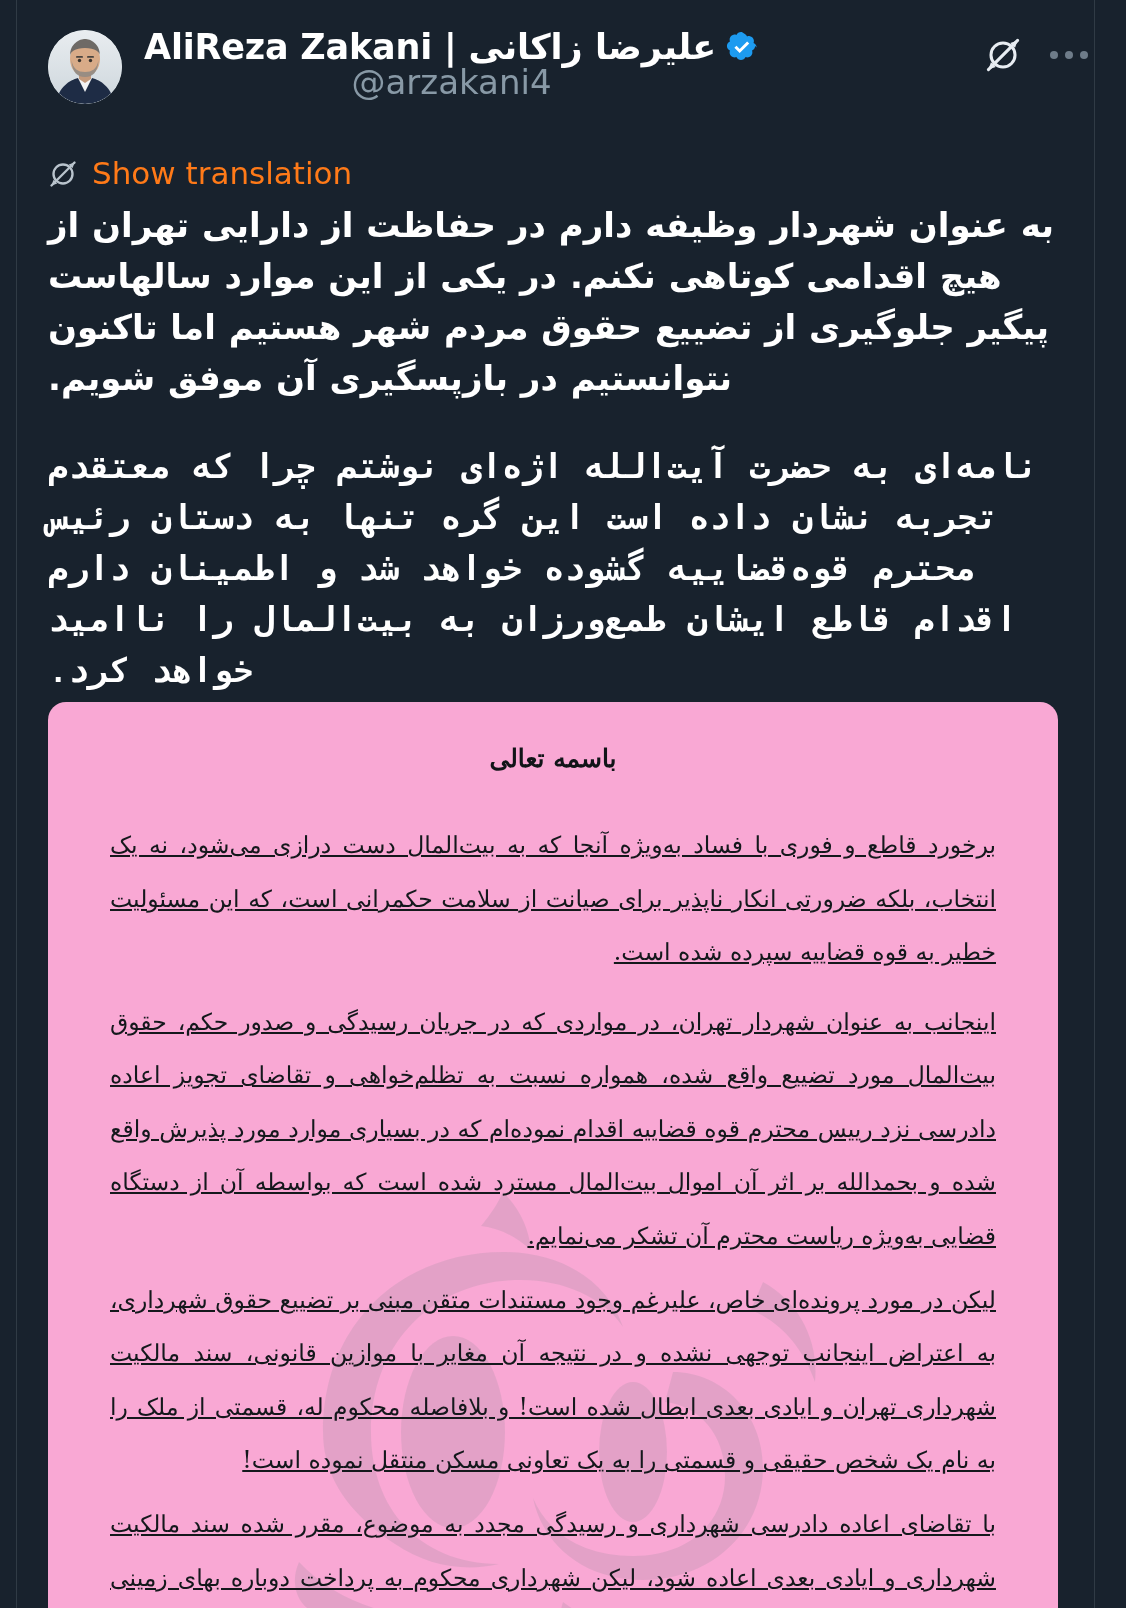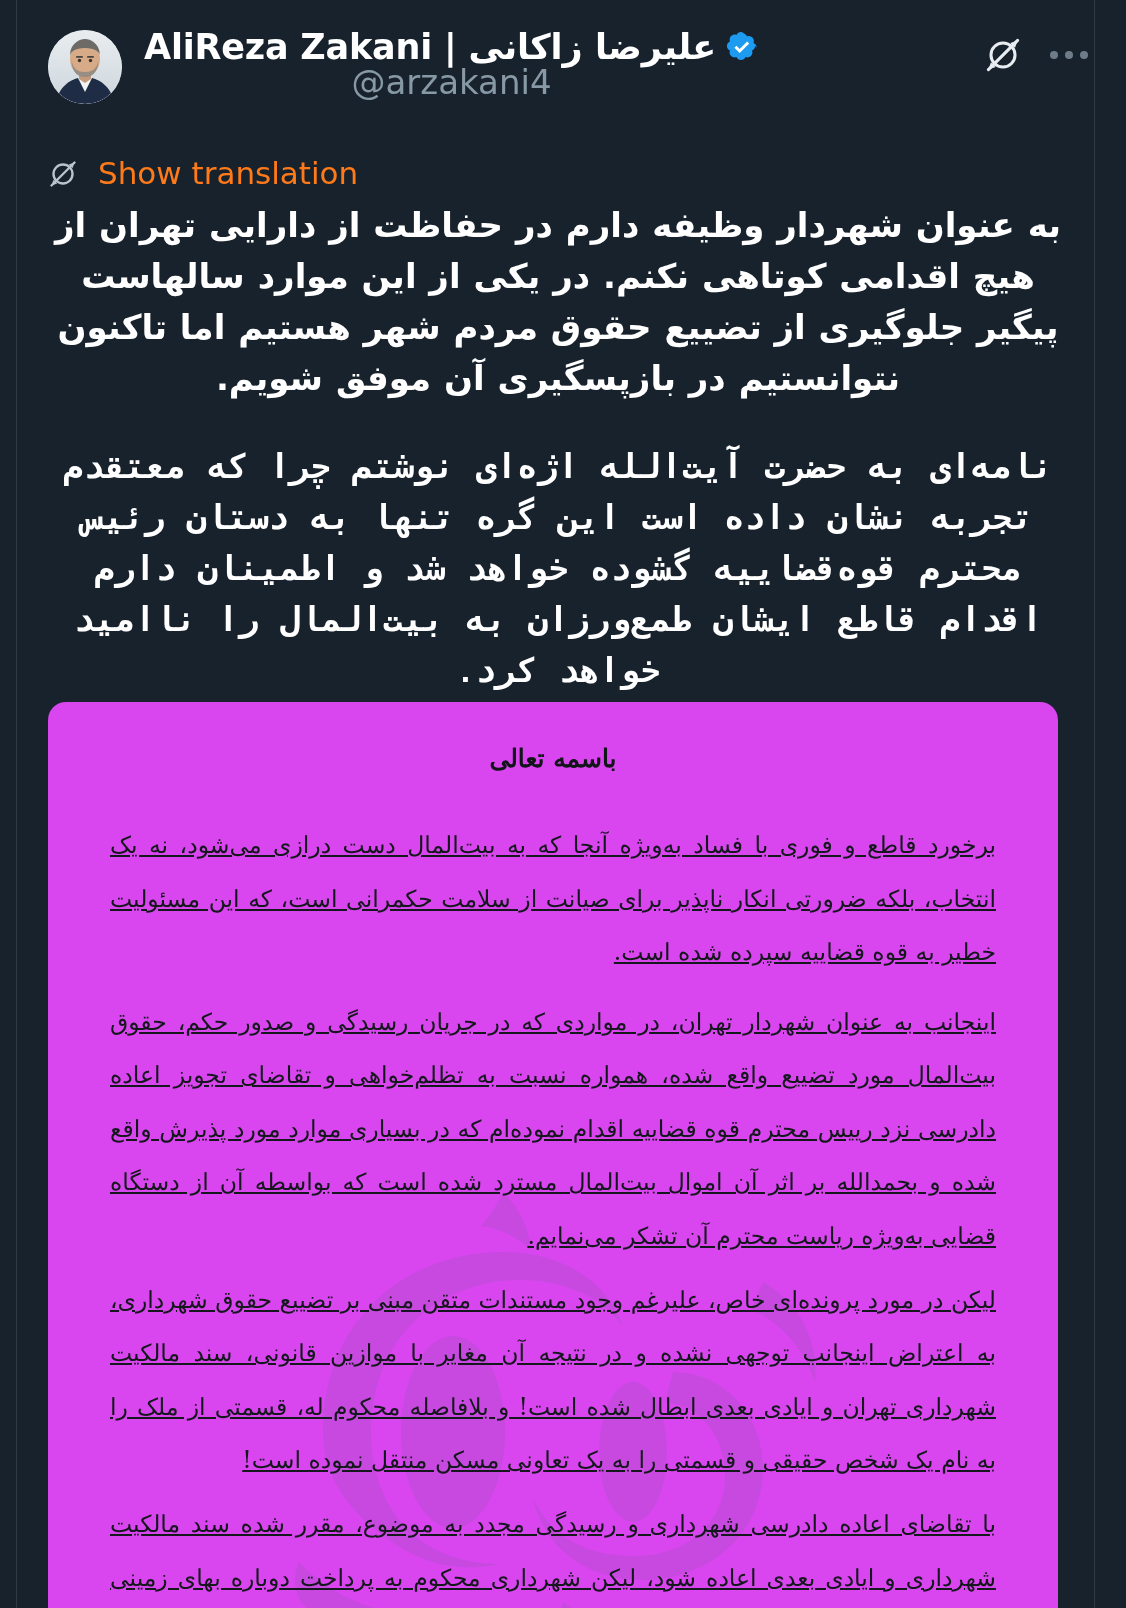--- a/index.html
+++ b/index.html
@@ -131,60 +131,60 @@
   }
 
   
   .show-translation {
     position: absolute;
     top: 158px;
     left: 48px;
     display: flex;
     align-items: center;
     direction: ltr;
-    gap: 20px;
+    gap: 14px;
     cursor: pointer;
   }
   .show-translation .tr-icon svg { width: 30px; height: 30px; display: block; }
   .show-translation .tr-label {
     color: #ff7a18;
     font-size: 31px;
     font-weight: 500;
     line-height: 1;
     font-family: "DejaVu Sans", "Liberation Sans", sans-serif;
   }
 
   
   .tw-body {
     position: absolute;
     top: 200px;
     left: 48px;
     right: 58px;
     direction: rtl;
-    text-align: center;
+    text-align: left;
   }
   .tw-body p {
     margin: 0;
     color: #ffffff;
     font-size: 34px;
     line-height: 1.50;
     font-weight: 600;
     font-family: "DejaVu Sans", "Liberation Sans", sans-serif;
     word-spacing: 1px;
   }
   .tw-body p + p { margin-top: 40px; font-family: Liberation Mono, monospace; }
 
   
   .doc-card {
     position: absolute;
     top: 702px;
     left: 48px;
     width: 1010px;
     height: 906px;
-    background: #d946ef;
+    background: #f9a8d4;
     border-radius: 18px 18px 0 0;
     overflow: hidden;
     direction: rtl;
   }
   .doc-watermark {
     position: absolute;
     left: 50%;
     top: 430px;
     transform: translateX(-50%);
     width: 700px;

